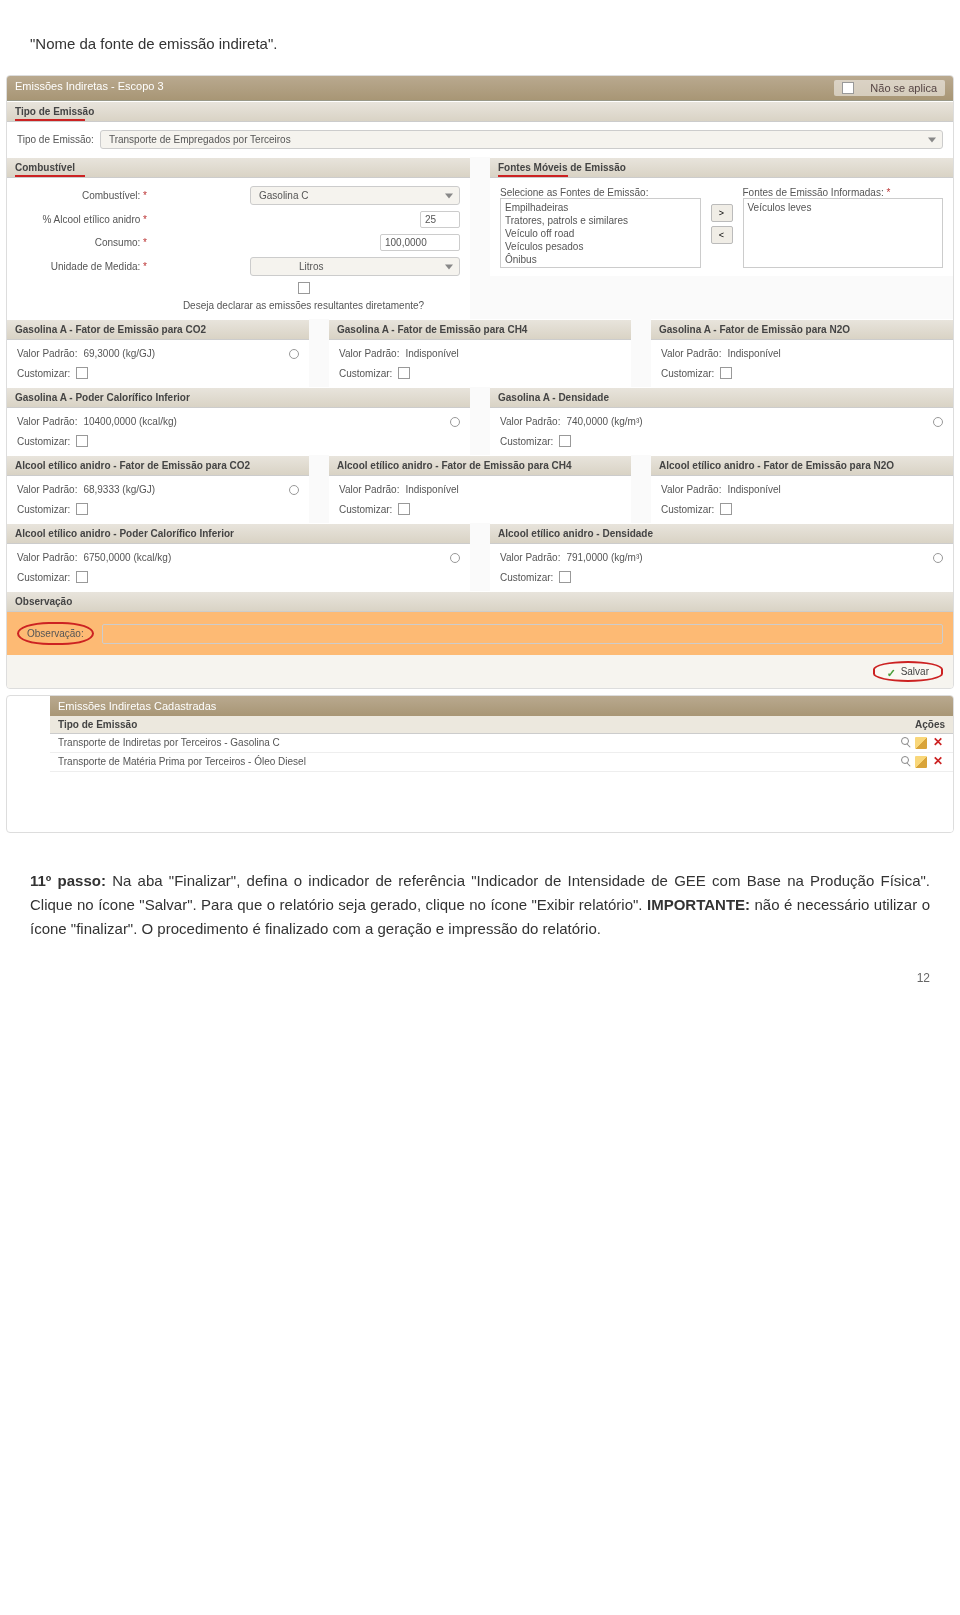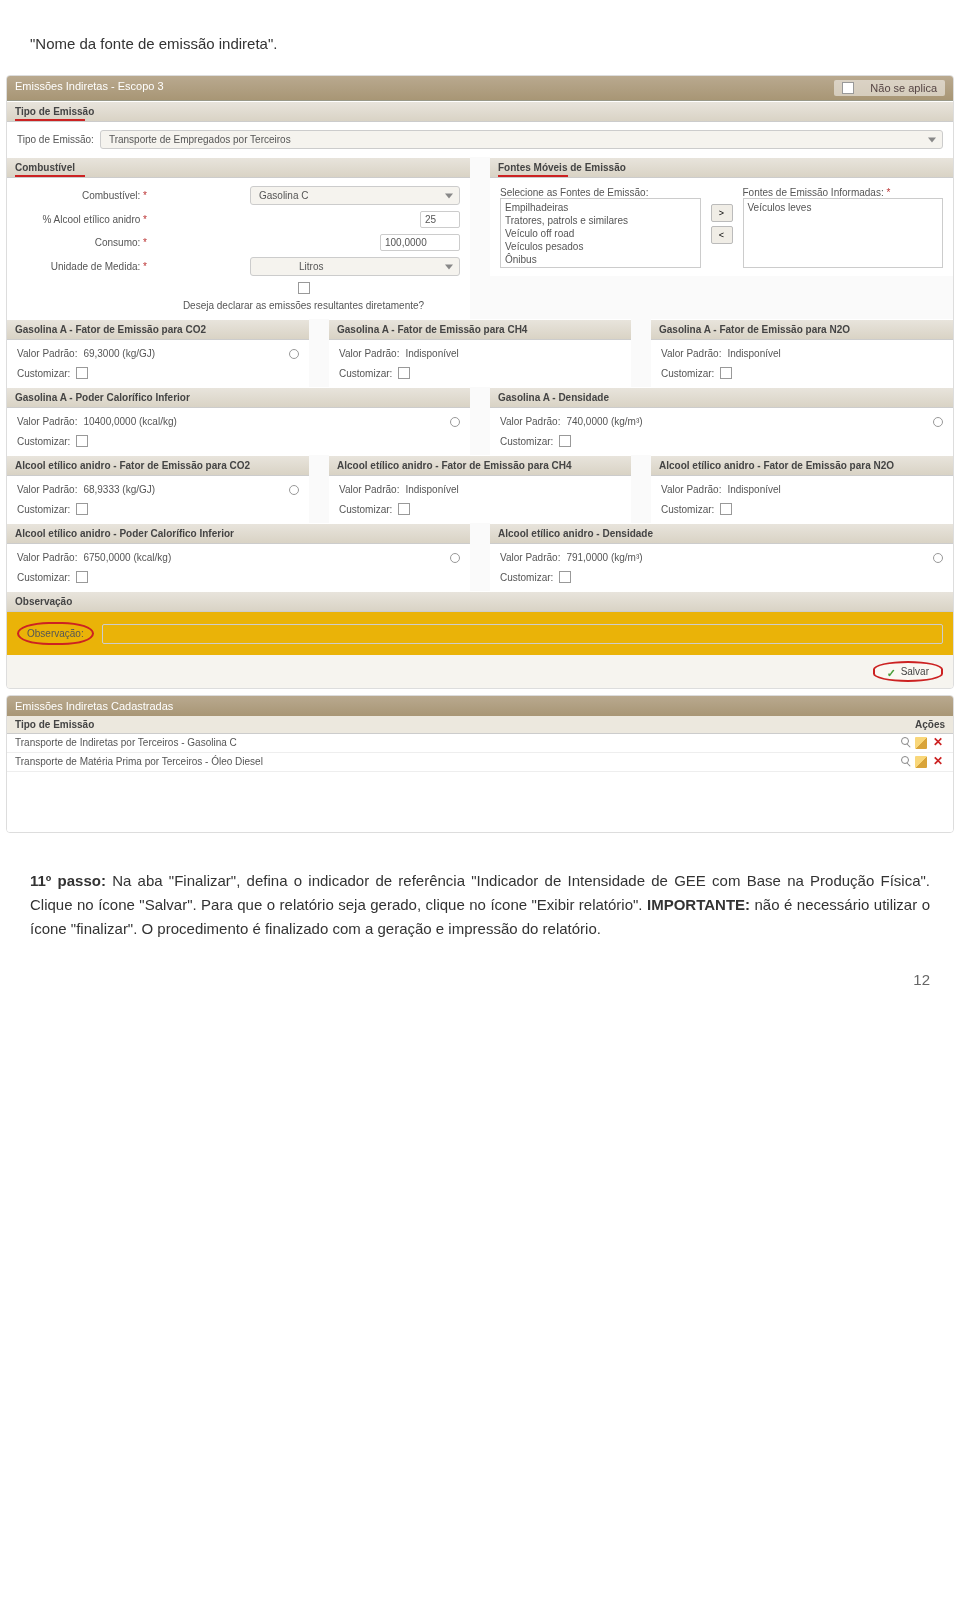--- a/index.html
+++ b/index.html
@@ -22,40 +22,40 @@
   .cols-3 { display:flex; gap:20px; }
   .cols-3 > div { flex:1; }
   .listbox { border:1px solid #ccc; height:70px; overflow:auto; font-size:10px; color:#555; padding:2px; background:#fff; }
   .listbox div { padding:1px 2px; }
   .move-btns { display:flex; flex-direction:column; gap:4px; }
   .move-btns button { width:22px; height:18px; font-size:9px; border:1px solid #bbb; background:#f0ede6; border-radius:2px; cursor:pointer; }
   .sub-header { background: linear-gradient(#e8e4dc, #d9d3c5); padding: 4px 8px; font-weight: bold; color: #444; font-size: 10px; border-bottom: 1px solid #ccc; border-top: 1px solid #fff; }
   .factor-row { display:flex; padding:8px 10px; background:#fff; gap:30px; align-items:center; }
   .factor-row .sub { flex:1; display:flex; align-items:center; gap:6px; }
   .chk { width:12px; height:12px; border:1px solid #999; display:inline-block; background:#fff; }
-  .obs-row { display:flex; align-items:center; gap:8px; padding:10px; background:#eab308; }
+  .obs-row { display:flex; align-items:center; gap:8px; padding:10px; background:#fdba74; }
   .obs-label { border:2px solid #c22; border-radius:50%/60%; padding:4px 8px; font-size:10px; color:#555; }
   .obs-input { flex:1; border:1px solid #ccc; border-radius:2px; height:20px; }
   .save-row { display:flex; justify-content:flex-end; padding:6px 10px; background:#f6f4ef; }
   .save-btn { display:flex; align-items:center; gap:4px; border:2px solid #c22; border-radius:50%/40%; padding:3px 12px; background:#faf8f2; cursor:pointer; font-size:10px; color:#444; }
   .save-btn .tick { width:10px; height:10px; display:inline-block; }
   .save-btn .tick::before { content:"✓"; color:#4a9e3a; font-size:11px; font-weight:bold; }
-  .cadastradas { margin: 6px; border:1px solid #ddd; border-radius:4px; overflow:hidden; }
+  .cadastradas { margin: 6px; border:1px solid #ddd; border-radius:4px; overflow:hidden;padding-left:43px; }
   .cadastradas .hbar { background: linear-gradient(#b9a98f, #a89675); color:#fff; padding:4px 8px; font-size:11px; }
   .table-head { background:#ece8de; padding:3px 8px; display:flex; justify-content:space-between; font-size:10px; color:#444; font-weight:bold; border-bottom:1px solid #ccc; }
   .table-row { padding:3px 8px; display:flex; justify-content:space-between; font-size:10px; color:#555; border-bottom:1px solid #eee; background:#fff; }
   .actions { display:flex; gap:6px; }
   .ic { width:12px; height:12px; display:inline-block; }
   .ic-search { border:1px solid #888; border-radius:50%; width:8px; height:8px; position:relative; }
   .ic-search::after { content:""; position:absolute; width:5px; height:1px; background:#888; bottom:-2px; right:-3px; transform:rotate(45deg); }
   .ic-edit { background:linear-gradient(135deg,#f9d77a 50%,#d9a43a 50%); border-radius:1px; }
   .ic-delete { color:#c22; font-weight:bold; font-size:12px; line-height:10px; }
   .radio-o { width:10px; height:10px; border:1px solid #999; border-radius:50%; display:inline-block; background:#fff; }
   .outro-text { padding: 30px; font-size:15px; line-height:1.6; font-family: Verdana, sans-serif; text-align: justify; }
-  .footer-pg { text-align:right; padding:0 30px; font-size:15px; color:#666; }
+  .footer-pg { text-align:right; padding:0 30px; font-size:12px; color:#666; }
   .empty-rows { height:60px; background:#fff; }
 </style>
 </head>
 <body>
 
 <div class="intro">
   <br>
   <span>"Nome da fonte de emissão indireta".</span>
 </div>
 

